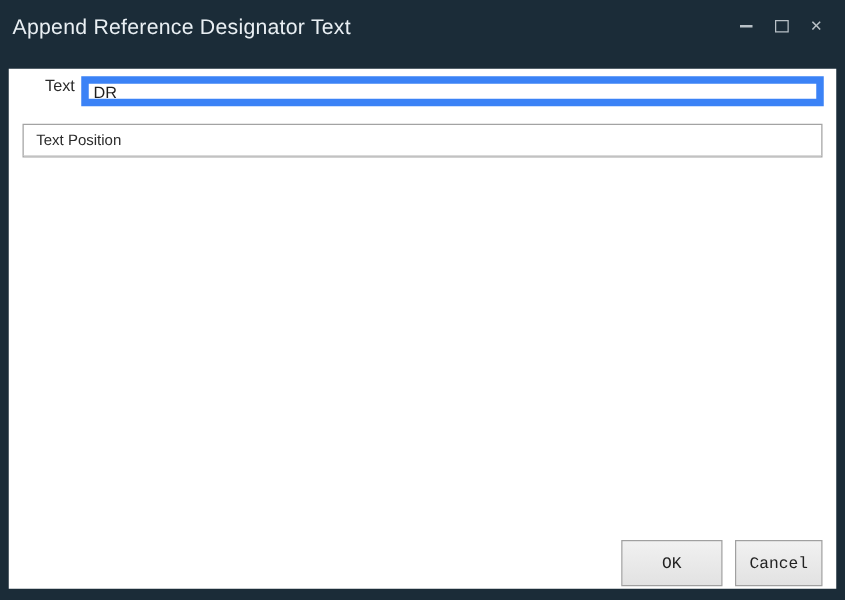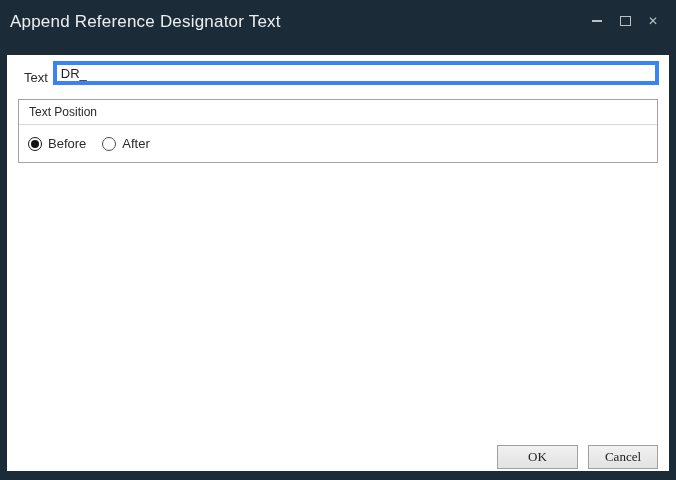--- a/index.html
+++ b/index.html
@@ -66,33 +66,33 @@
     position: absolute;
     left: 7px;
     right: 7px;
     top: 55px;
     bottom: 9px;
     background: #ffffff;
   }
   
   .text-row {
     display: flex;
-    align-items: flex-end;
-    margin: 6px 10px 0 17px;
+    align-items: flex-start;
+    margin: 6px 10px 0 29px;
   }
   .text-label {
     font-size: 13px;
     color: #2b2b2b;
     margin-right: 5px;
     white-space: nowrap;
   }
   .text-input {
     flex: 1;
     height: 24px;
-    border: 4px solid #3b82f6;
+    border: 6px solid #3b82f6;
     background: #ffffff;
     font-family: "Liberation Sans", sans-serif;
     font-size: 13px;
     color: #1e1e1e;
     padding: 0 4px;
     outline: none;
   }
   
   .group-box {
     margin: 14px 11px 0 11px;
@@ -146,24 +146,24 @@
   }
   
   .footer {
     position: absolute;
     right: 11px;
     bottom: 2px;
     display: flex;
     gap: 10px;
   }
   .btn {
-    height: 24px;
+    height: 37px;
     border: 1px solid #a0a0a0;
     background: linear-gradient(#f1f1f1, #e2e2e2);
-    font-family: Liberation Serif, serif;
+    font-family: Liberation Mono, monospace;
     font-size: 13px;
     color: #222222;
     cursor: default;
   }
   .btn.ok { width: 81px; }
   .btn.cancel { width: 70px; }
 </style>
 </head>
 <body>
 
@@ -186,30 +186,20 @@
 
   <div class="dialog-body">
 
     <div class="text-row">
       <label class="text-label">Text</label>
       <input type="text" class="text-input" value="DR_" style="">
     </div>
 
     <div class="group-box">
       <div class="group-header">Text Position</div>
-      <div class="group-content">
-        <label class="radio-option">
-          <span class="radio selected"></span>
-          <span class="radio-label">Before</span>
-        </label>
-        <label class="radio-option">
-          <span class="radio"></span>
-          <span class="radio-label">After</span>
-        </label>
-      </div>
     </div>
 
     <div class="footer">
       <button class="btn ok">OK</button>
       <button class="btn cancel">Cancel</button>
     </div>
 
   </div>
 </div>
 

